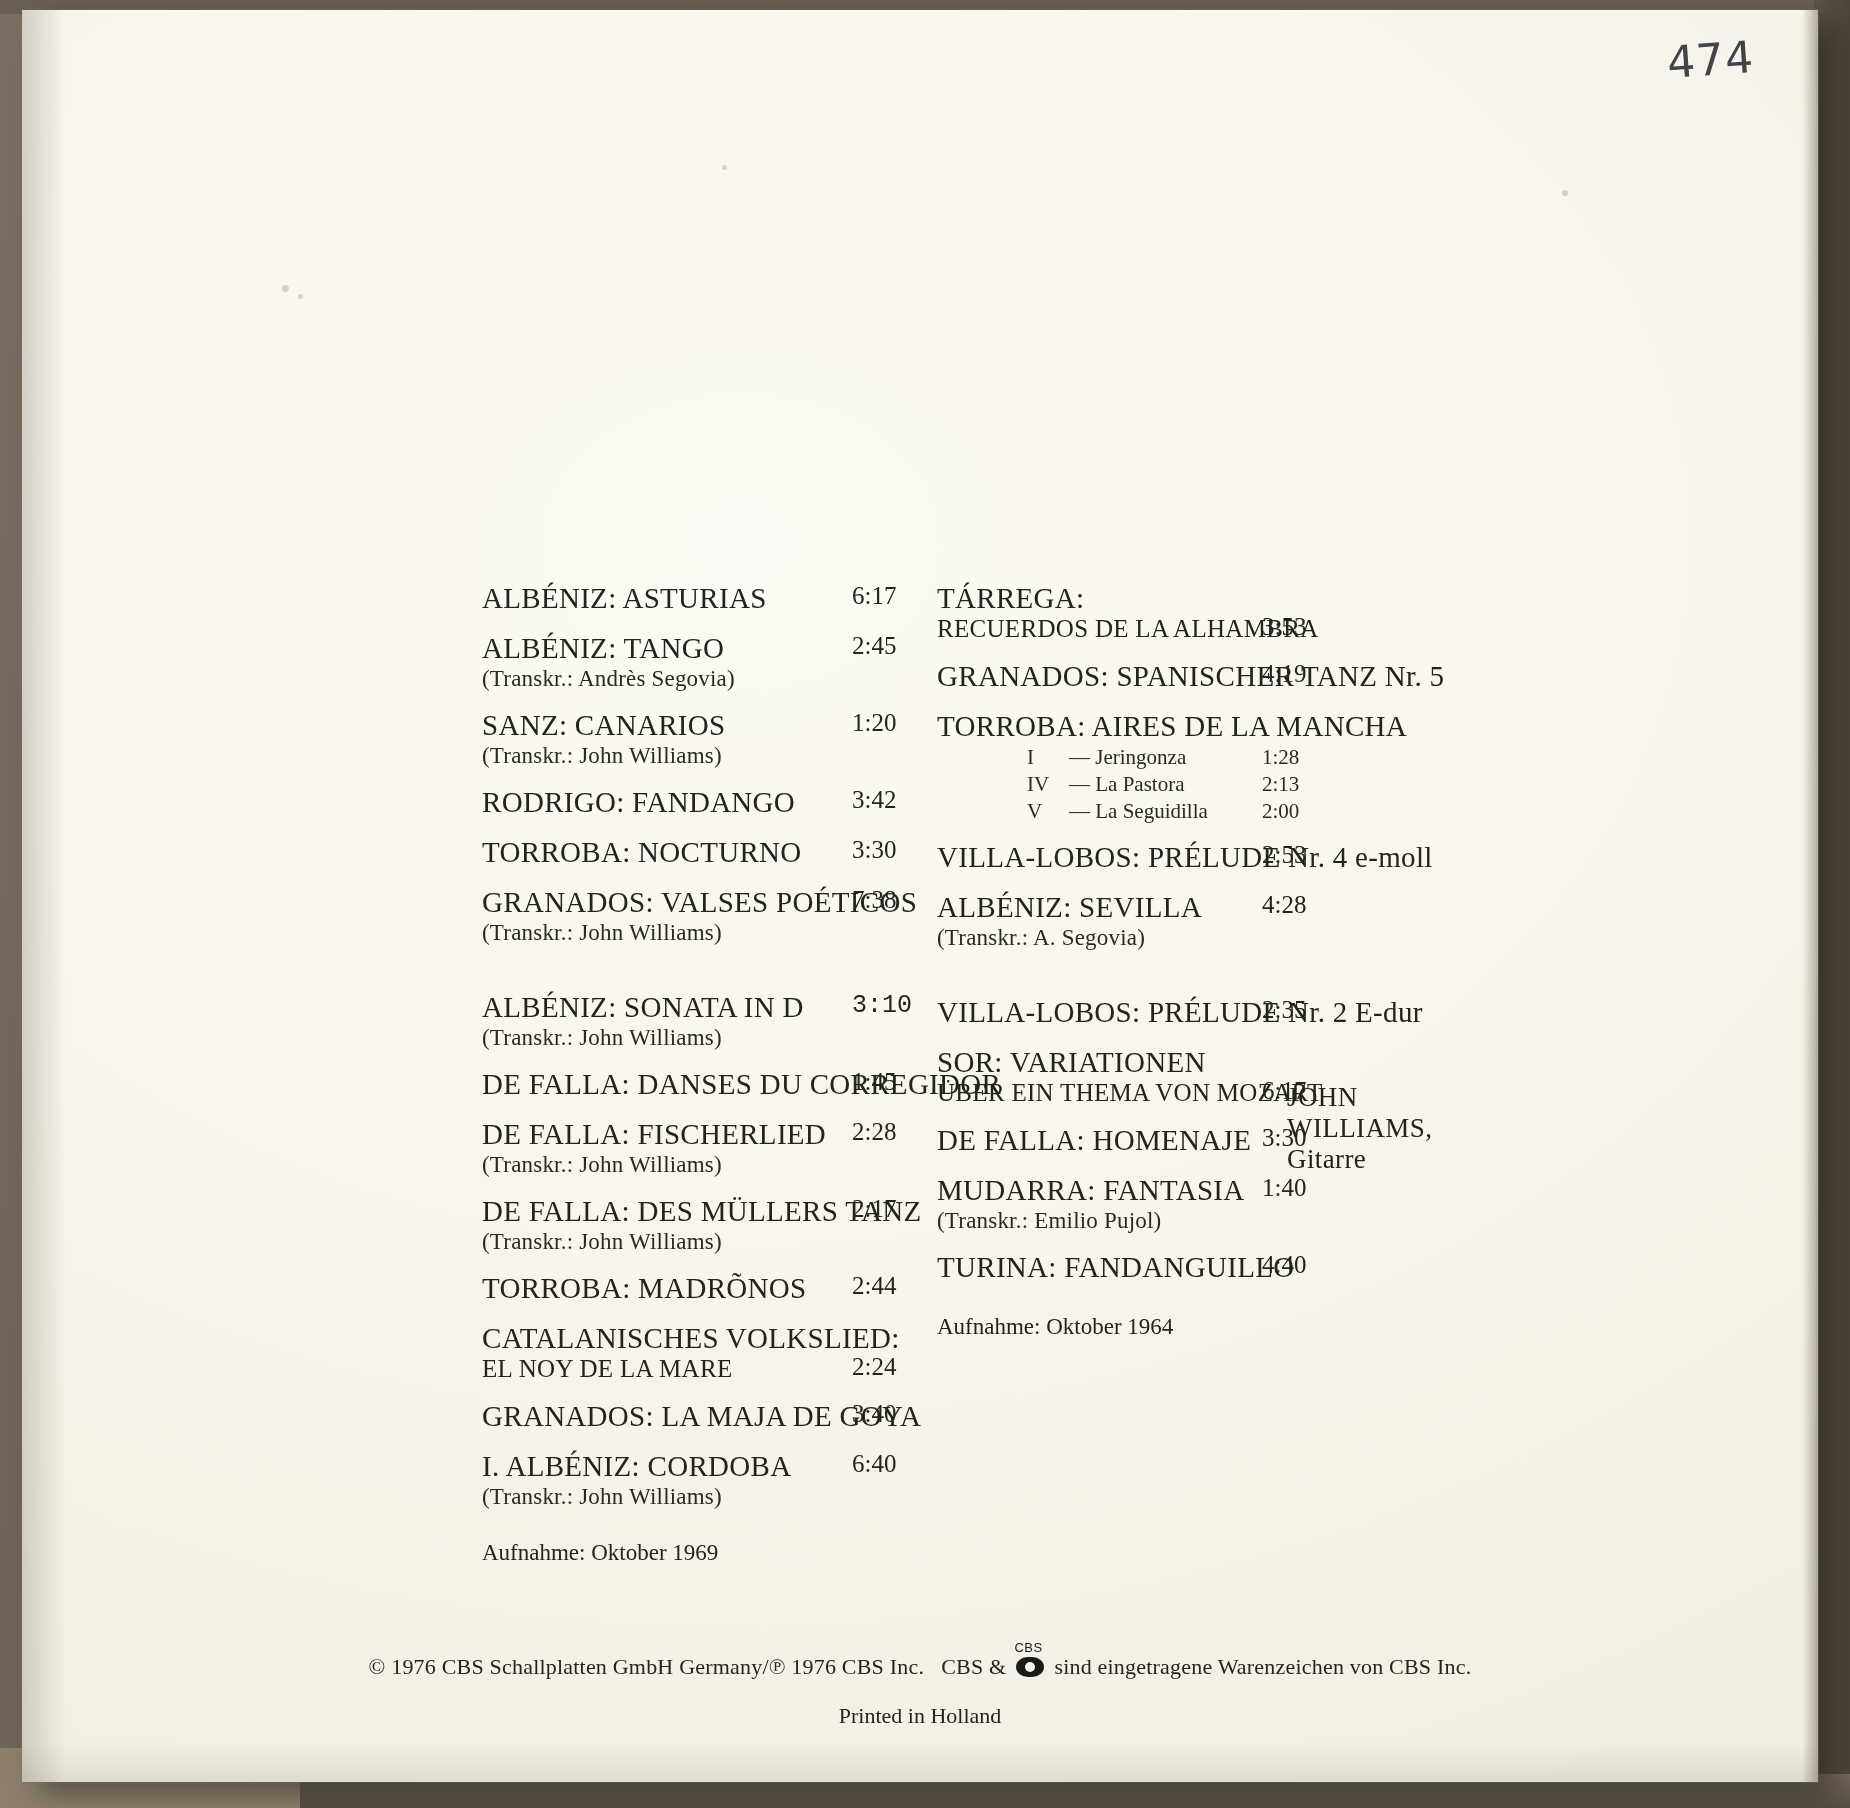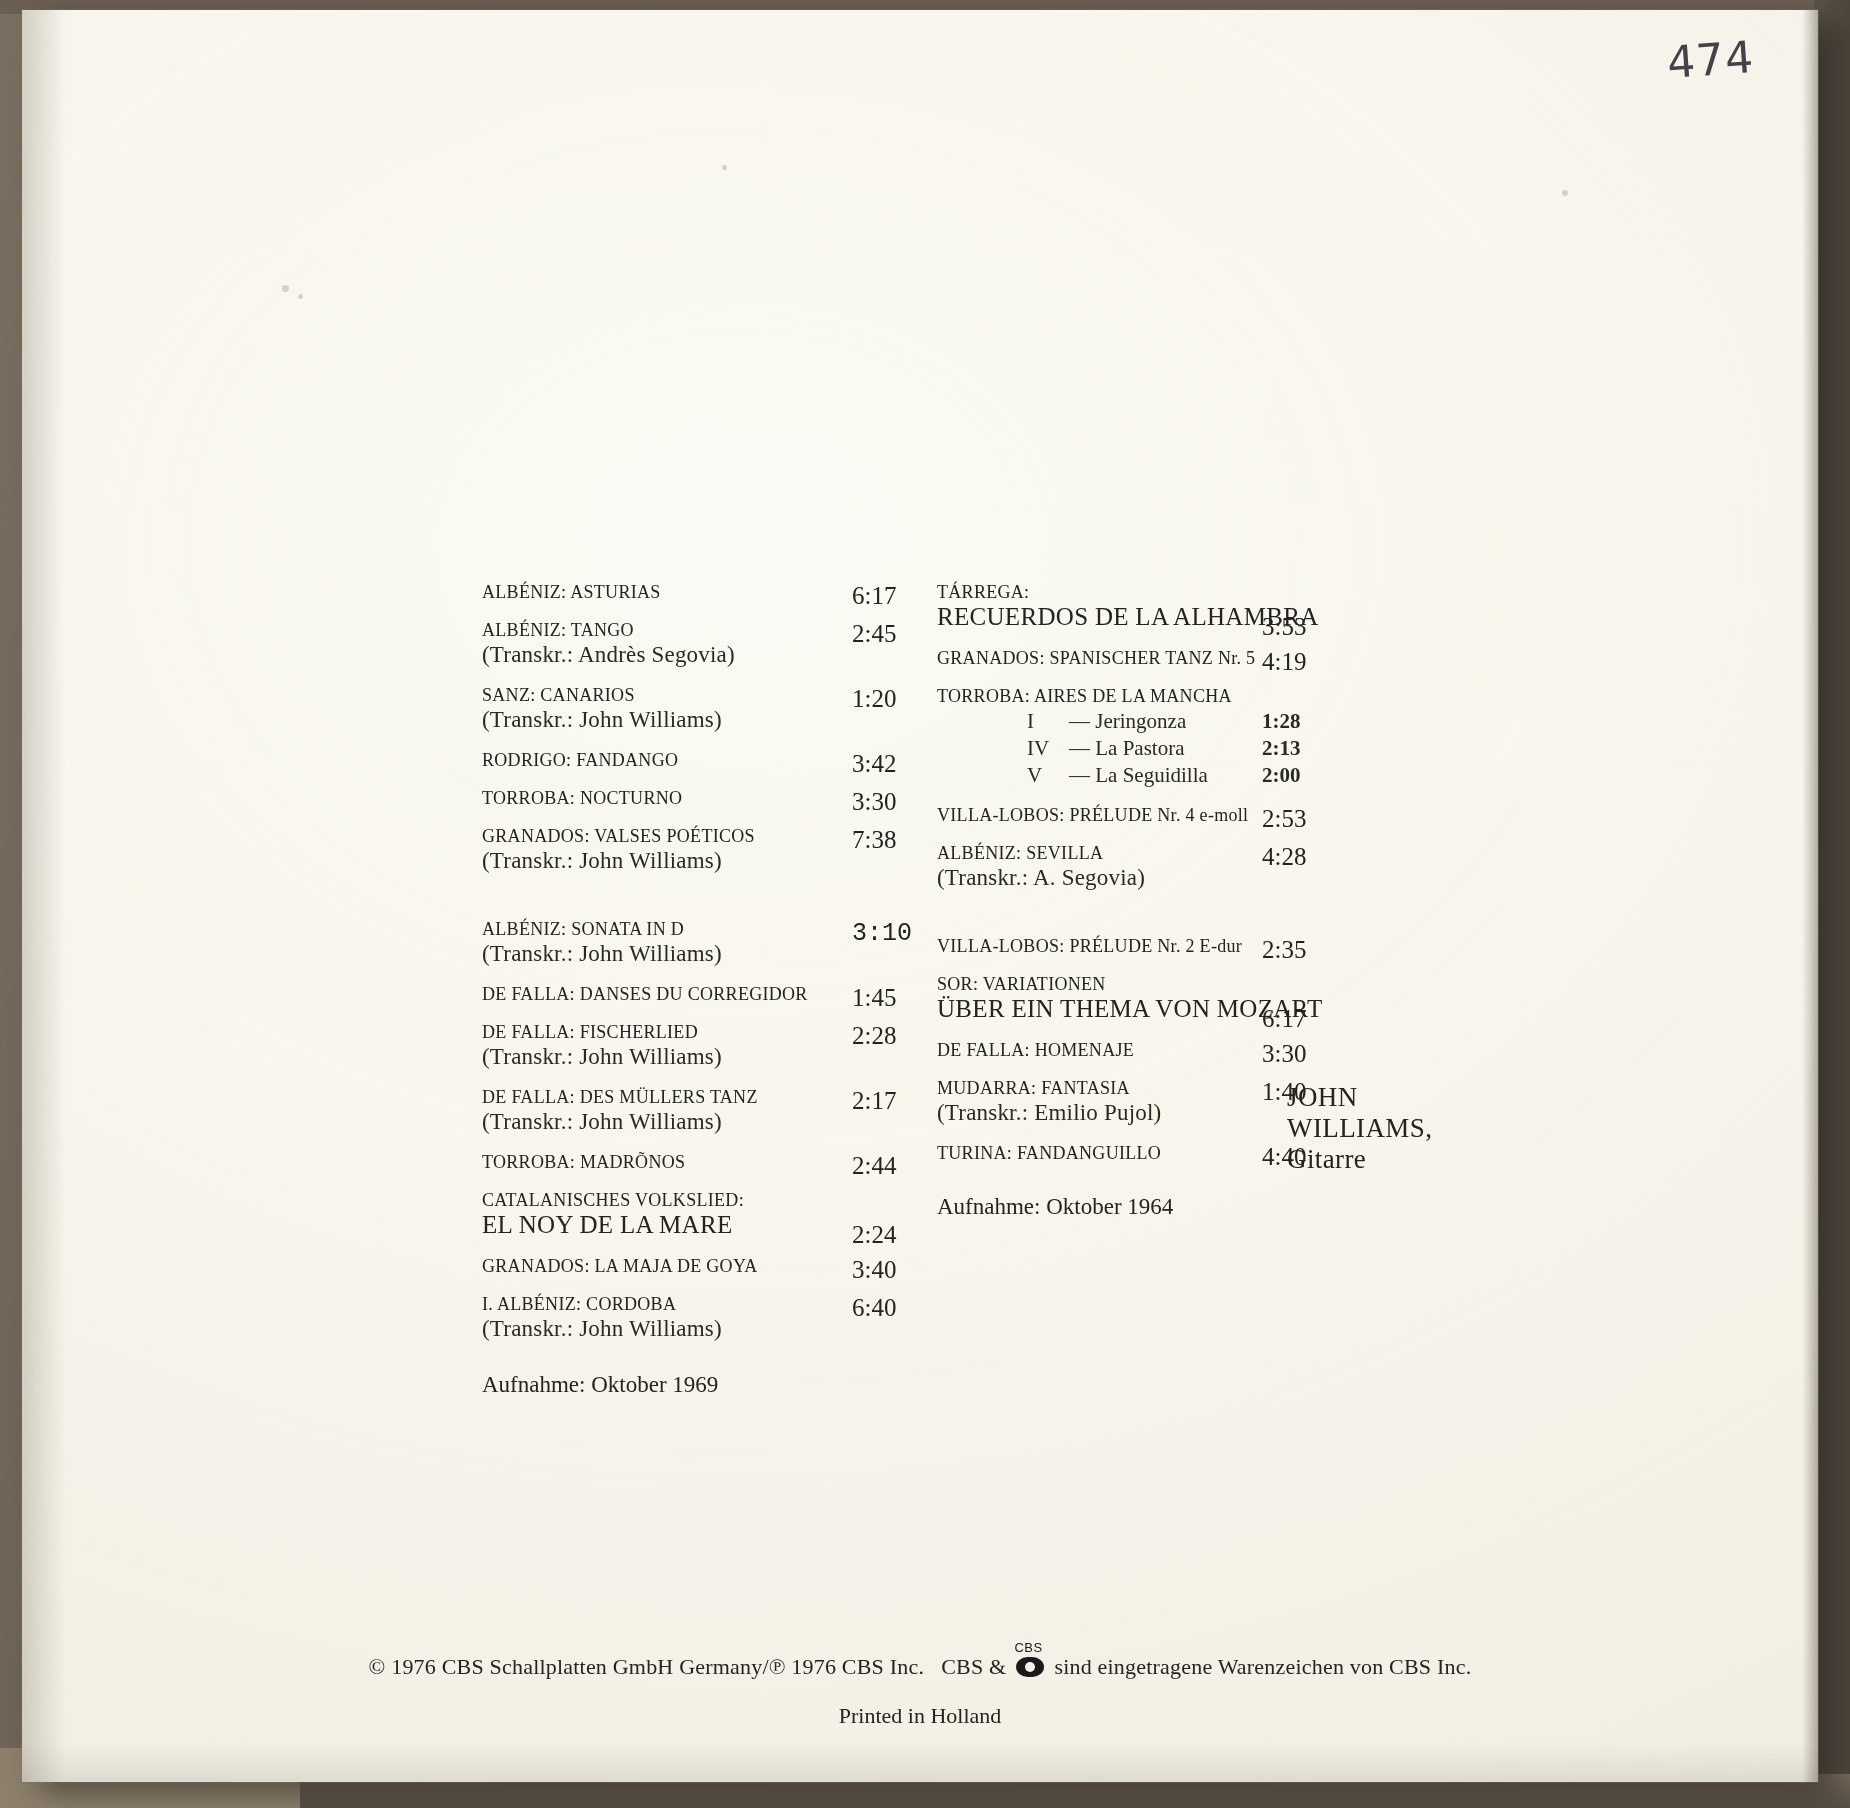--- a/index.html
+++ b/index.html
@@ -113,21 +113,21 @@
 
   .track {
     position: relative;
     margin-bottom: 17px;
   }
   .track .main {
     display: flex;
     align-items: baseline;
   }
   .track .title {
-    font-size: 18px;
+    font-size: 29px;
     letter-spacing: 0.3px;
     white-space: nowrap;
     color: #23231f;
     font-family: Liberation Serif, serif;
   }
   .track .dur {
     position: absolute;
     left: 370px;
     top: 0;
     font-size: 25px;
@@ -155,21 +155,20 @@
     white-space: nowrap;
   }
   .movement .num {
     display: inline-block;
     width: 42px;
   }
   .movement .mdur {
     position: absolute;
     left: 280px;
     top: 0;
-    font-weight: bold;
   }
   .gap { height: 28px; }
 
   .rec-note {
     font-size: 23px;
     margin-top: 30px;
     color: #23231f;
   }
   .performer {
     position: absolute;

